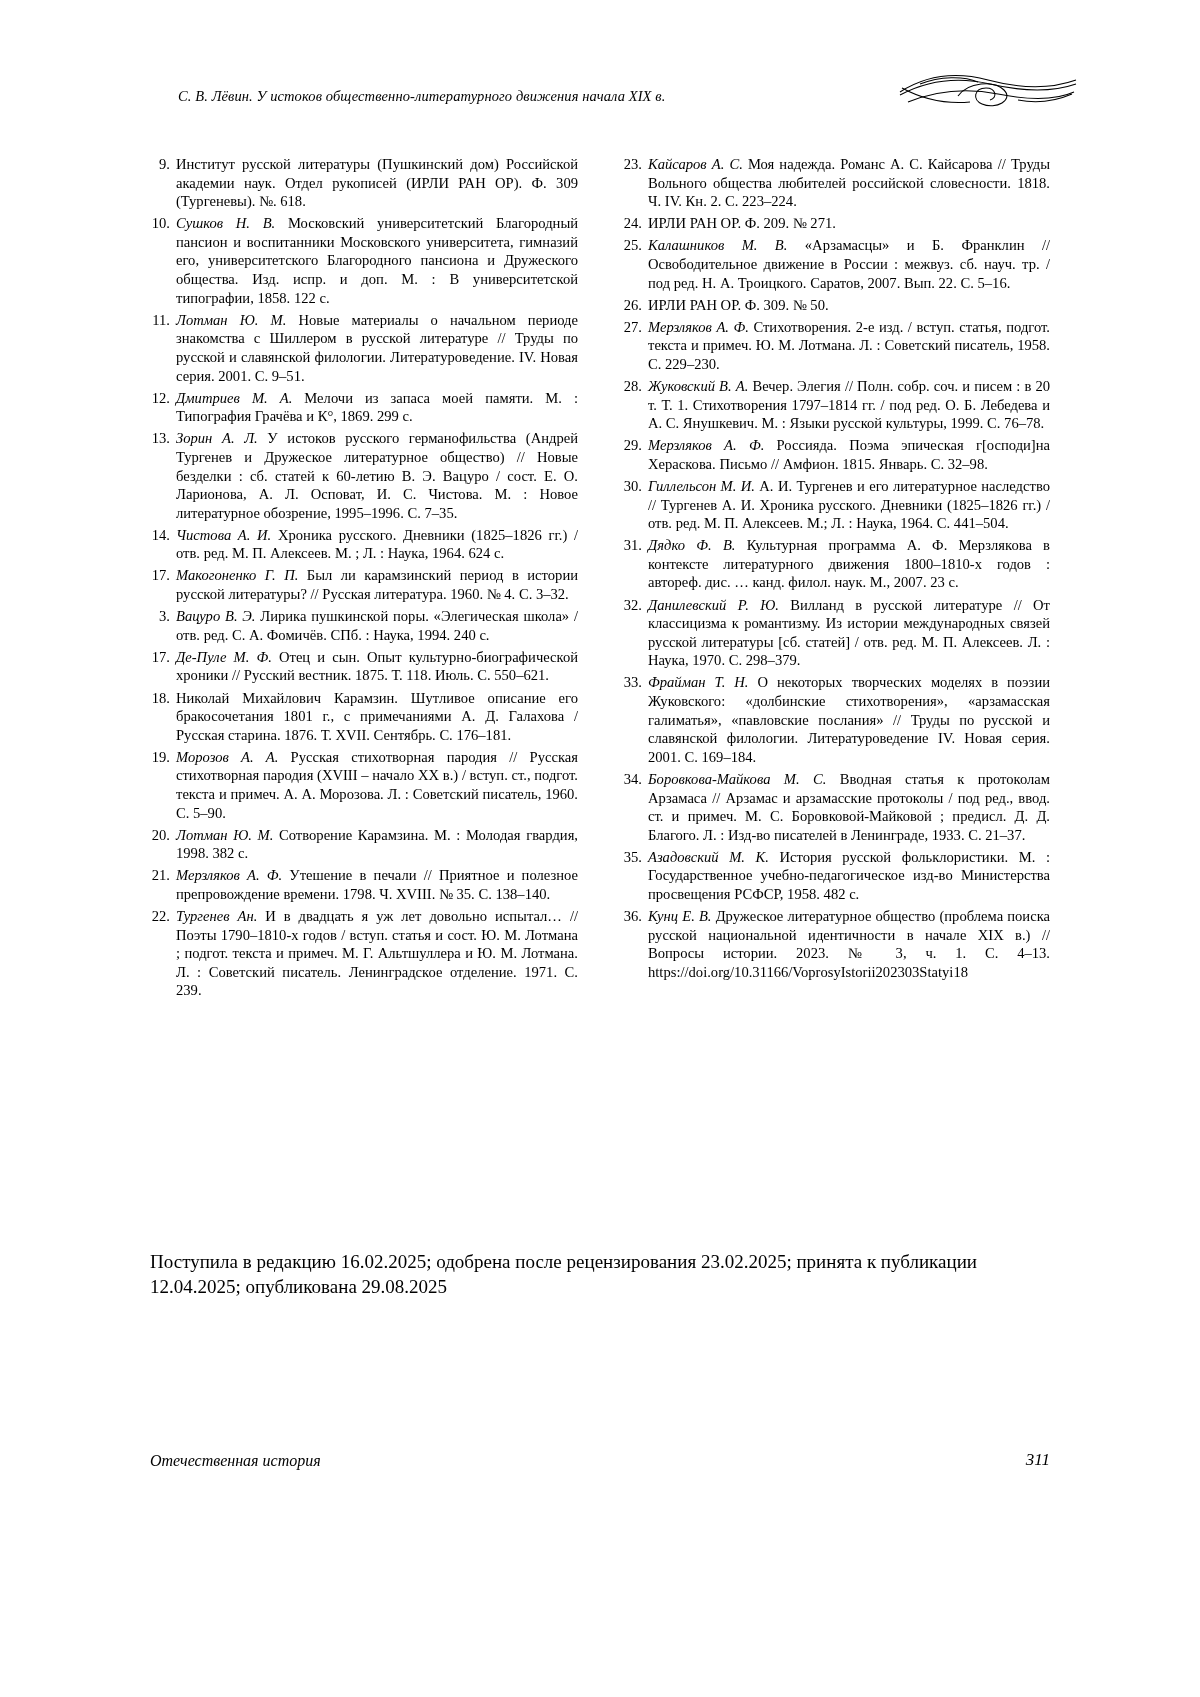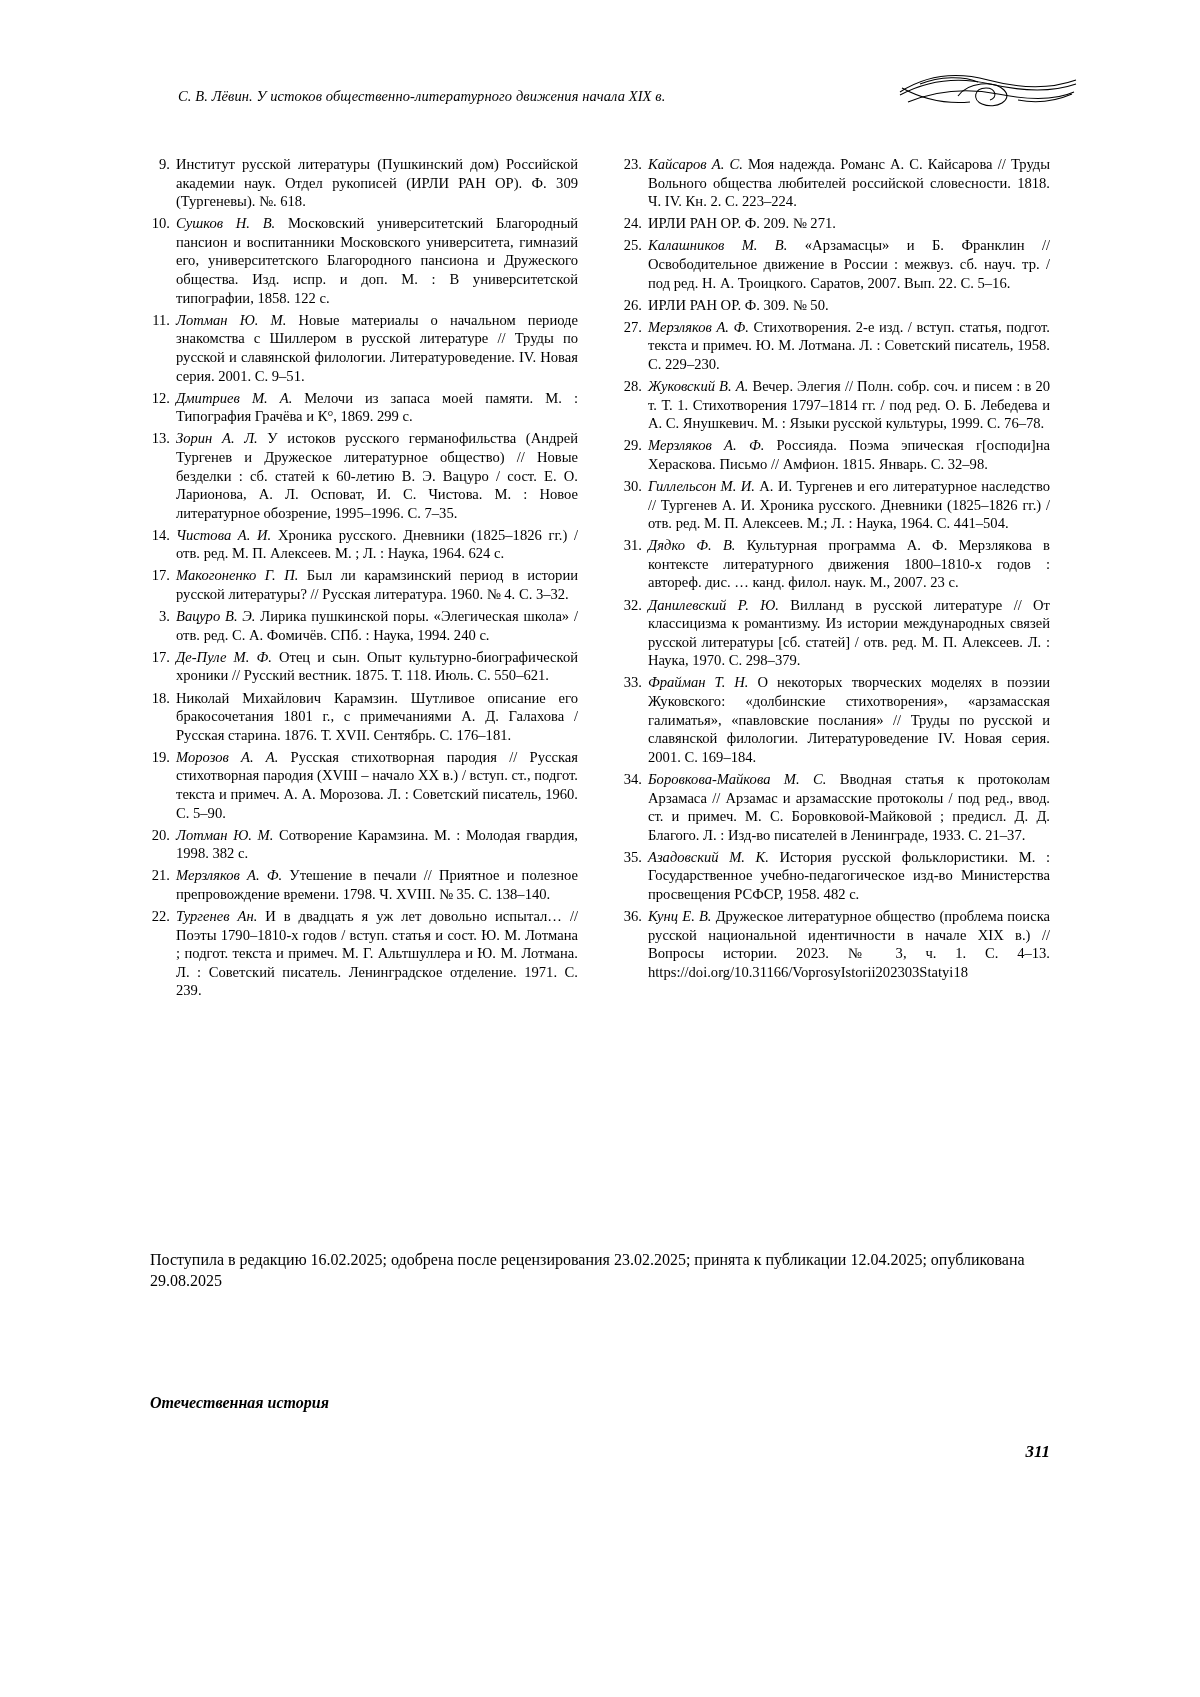--- a/index.html
+++ b/index.html
@@ -82,44 +82,42 @@
   }
   .ref-body i {
   }
 
   
   .notes {
     position: absolute;
     left: 150px;
     top: 1250px;
     width: 900px;
-    font-size: 16px;
+    font-size: 19px;
     line-height: 1.3;
   }
   .notes p {
     margin: 0 0 14px 0;
   }
 
   
   .footer {
     position: absolute;
     left: 150px;
-    top: 1394px;
-    width: 900px;
-    display: flex;
-    align-items: flex-start;
+    top: 1450px;
+    width: 900px;
+    display: flex;
+    align-items: flex-end;
     justify-content: space-between;
     font-style: italic;
     font-size: 16px;
-    font-weight: bold;
   }
   .folio {
     font-style: italic;
     font-size: 17px;
-    margin-top: 48px;
   }
 </style>
 </head>
 <body>
 
 <div class="page">
 
   <div class="runhead">
     <div class="runhead-text">С. В. Лёвин.  У истоков общественно-литературного движения начала XIX в.</div>
     <svg class="ornament" viewBox="0 0 180 44">

